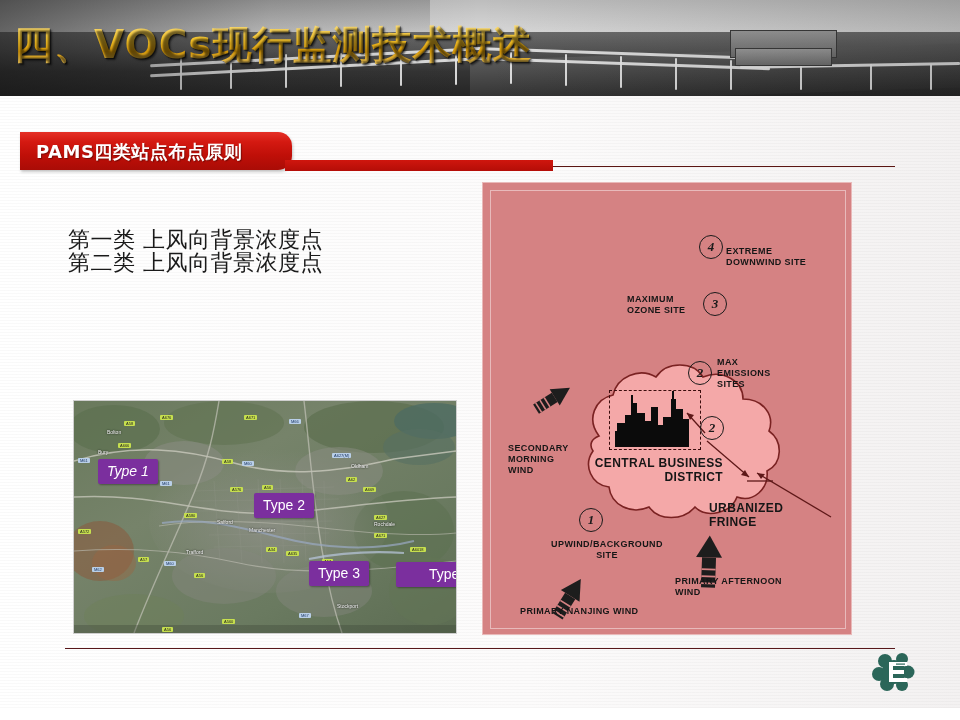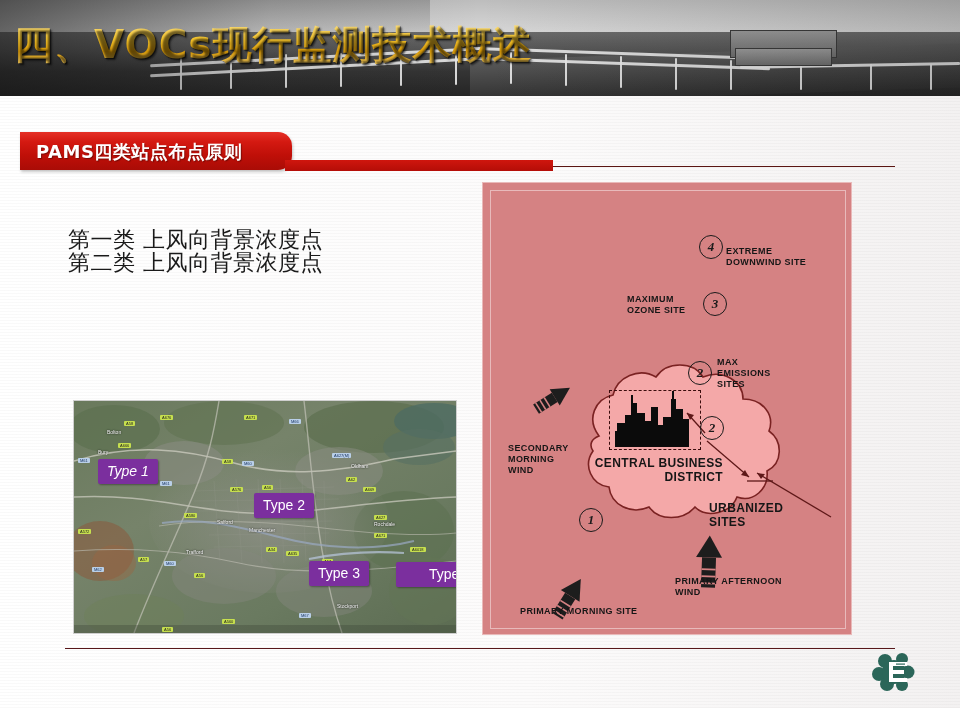--- a/index.html
+++ b/index.html
@@ -433,27 +433,29 @@
       <div class="dlabel" style="left:235px;top:55px;white-space:pre;">EXTREME
 DOWNWIND SITE</div>
       <div class="dlabel" style="left:136px;top:103px;white-space:pre;">MAXIMUM
 OZONE SITE</div>
       <div class="dlabel" style="left:226px;top:166px;white-space:pre;">MAX
 EMISSIONS
 SITES</div>
       <div class="dlabel big" style="left:102px;top:265px;text-align:right;width:130px;white-space:pre;">CENTRAL BUSINESS
 DISTRICT</div>
       <div class="dlabel big" style="left:218px;top:310px;white-space:pre;">URBANIZED
-SITES</div>
+FRINGE</div>
       <div class="dlabel" style="left:17px;top:252px;white-space:pre;">SECONDARY
 MORNING
 WIND</div>
+      <div class="dlabel" style="left:46px;top:348px;text-align:center;width:140px;white-space:pre;">UPWIND/BACKGROUND
+SITE</div>
       <div class="dlabel" style="left:184px;top:385px;text-align:left;width:132px;white-space:pre;">PRIMARY AFTERNOON
 WIND</div>
-      <div class="dlabel" style="left:29px;top:415px;white-space:pre;">PRIMARY MORNING SITE</div>
+      <div class="dlabel" style="left:29px;top:415px;white-space:pre;">PRIMARY NANJING WIND</div>
     </div>
   </div>
 
   <div id="footer-rule"></div>
   <svg id="footer-logo" viewBox="0 0 44 40">
     <g fill="#2b6659">
       <circle cx="13" cy="9" r="7"></circle>
       <circle cx="30" cy="7" r="6"></circle>
       <circle cx="7" cy="22" r="7"></circle>
       <circle cx="36" cy="20" r="6.5"></circle>

